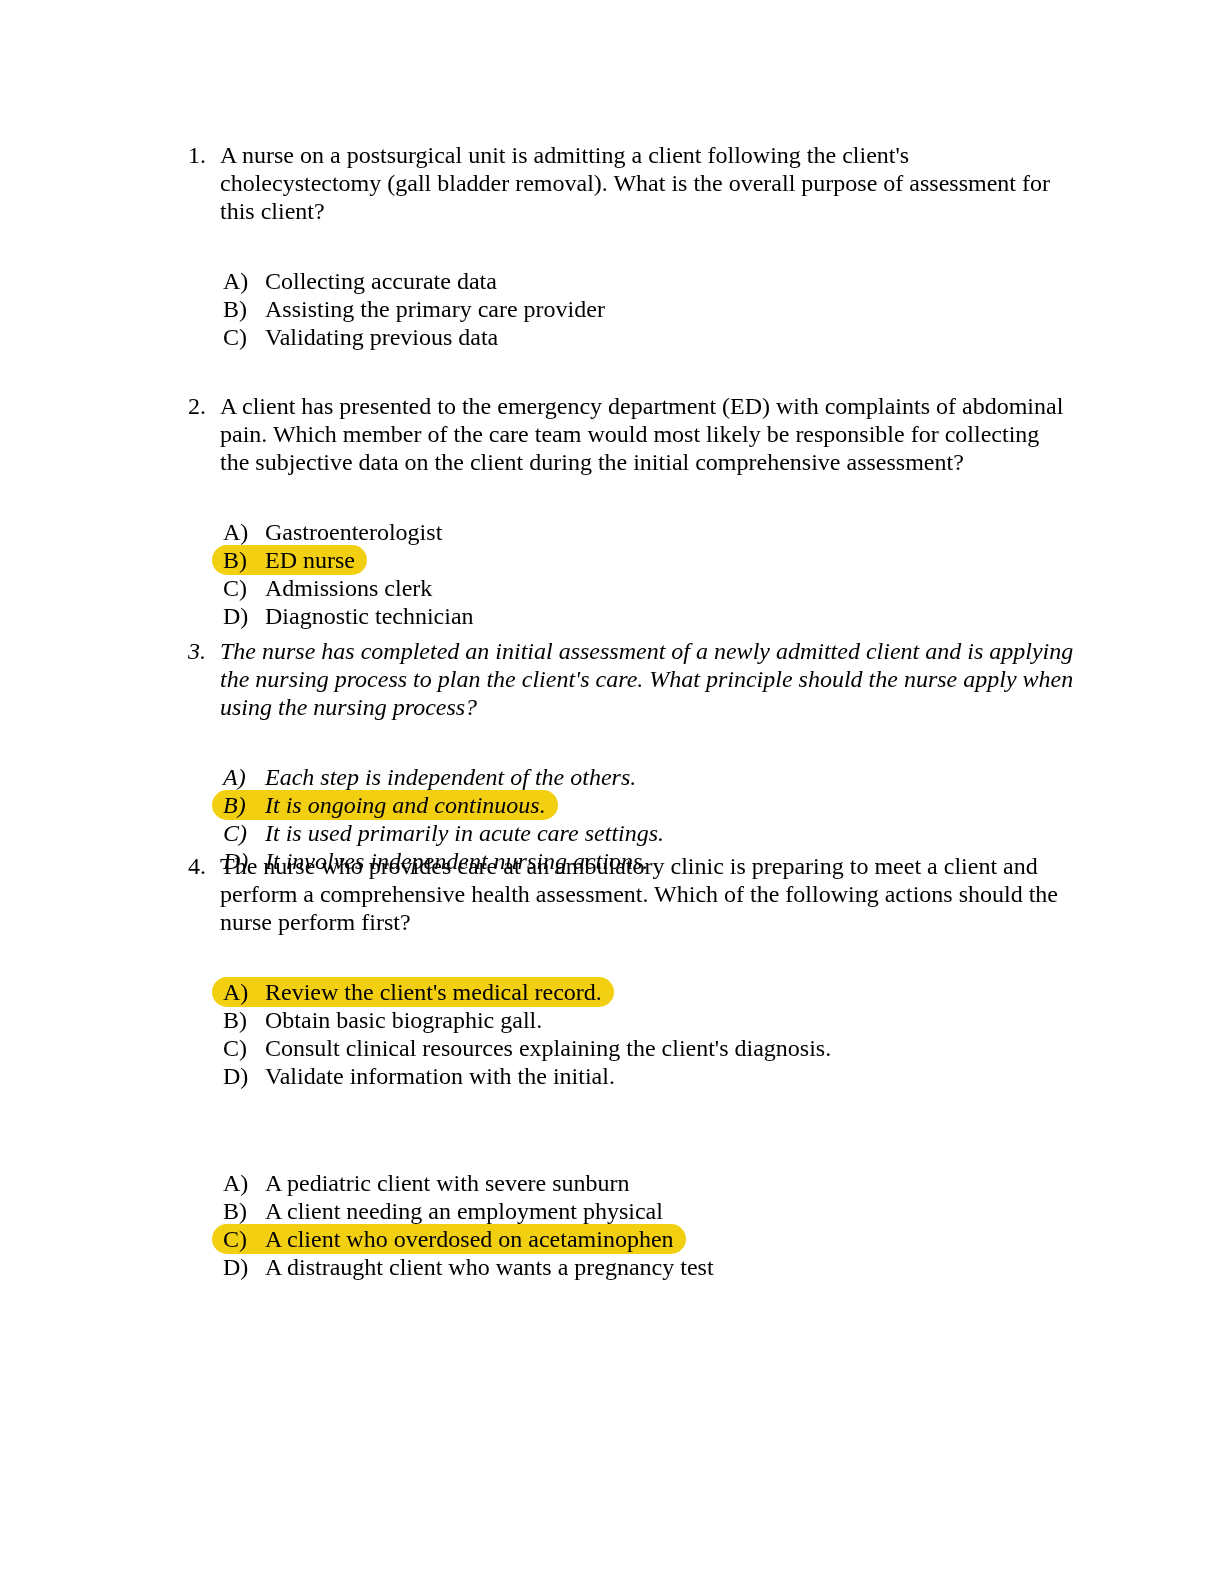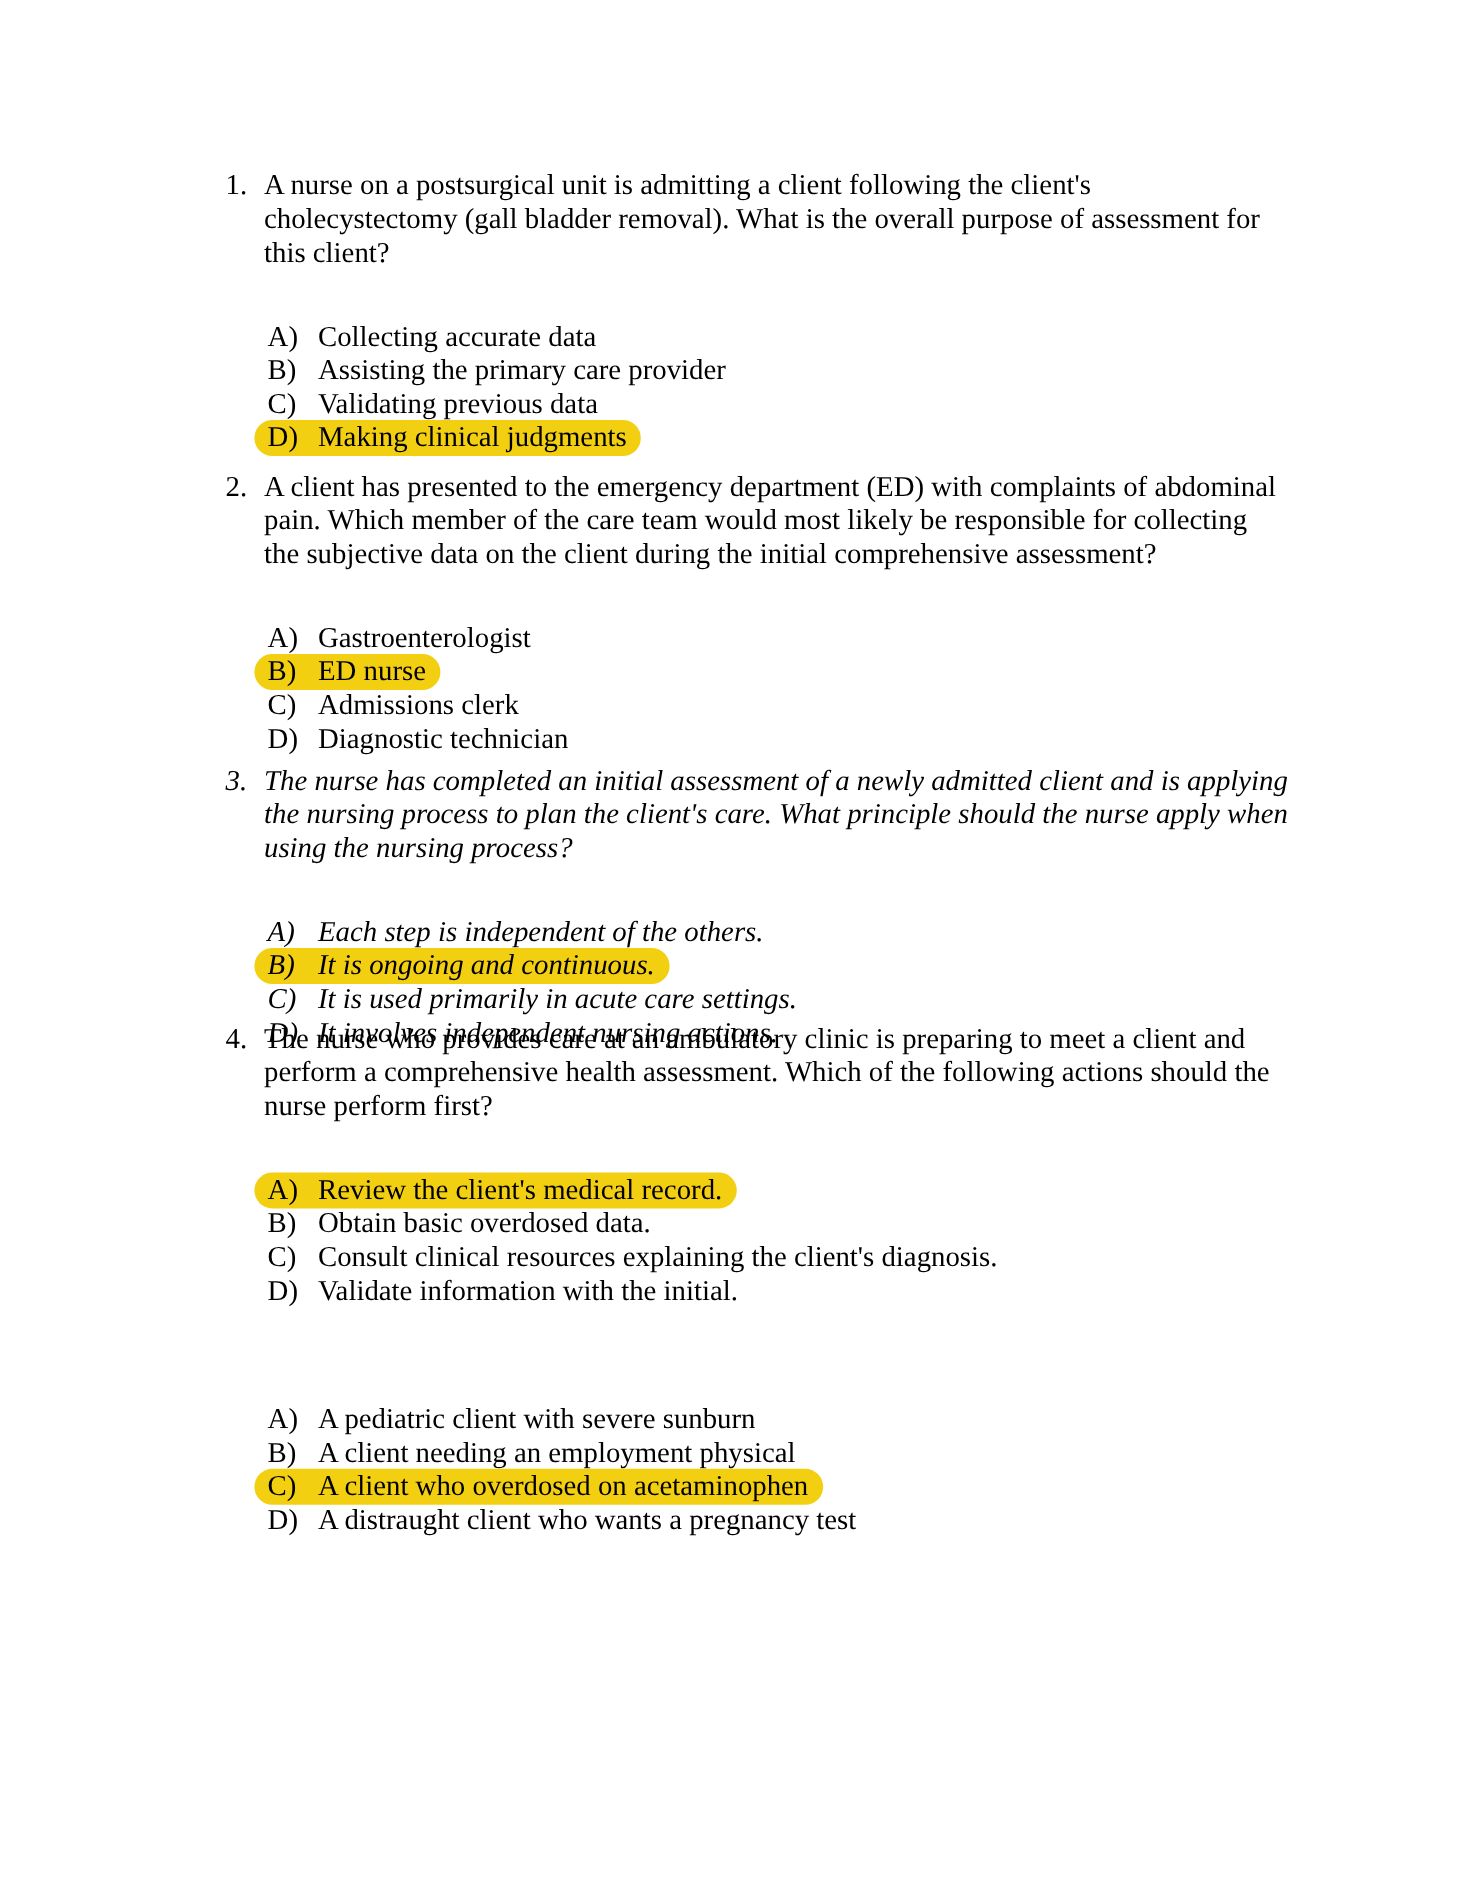--- a/index.html
+++ b/index.html
@@ -75,21 +75,20 @@
 <div class="page">
 
   <div class="question q1">
     <div class="stem"><span class="qnum">1.</span><span>A nurse on a postsurgical unit is admitting a client following the client's
 cholecystectomy (gall bladder removal). What is the overall purpose of assessment for
 this client?</span></div>
     <div class="options">
       <div class="option"><span class="optwrap"><span class="optletter">A)</span><span>Collecting accurate data</span></span></div>
       <div class="option"><span class="optwrap"><span class="optletter">B)</span><span>Assisting the primary care provider</span></span></div>
       <div class="option"><span class="optwrap"><span class="optletter">C)</span><span>Validating previous data</span></span></div>
-      <div class="option highlighted"><span class="optwrap"><span class="optletter">D)</span><span>Making clinical judgments</span></span></div>
     </div>
   </div>
 
   <div class="question q2">
     <div class="stem"><span class="qnum">2.</span><span>A client has presented to the emergency department (ED) with complaints of abdominal
 pain. Which member of the care team would most likely be responsible for collecting
 the subjective data on the client during the initial comprehensive assessment?</span></div>
     <div class="options">
       <div class="option"><span class="optwrap"><span class="optletter">A)</span><span>Gastroenterologist</span></span></div>
       <div class="option highlighted"><span class="optwrap"><span class="optletter">B)</span><span>ED nurse</span></span></div>
@@ -109,21 +108,21 @@
       <div class="option"><span class="optwrap"><span class="optletter">D)</span><span>It involves independent nursing actions.</span></span></div>
     </div>
   </div>
 
   <div class="question q4">
     <div class="stem"><span class="qnum">4.</span><span>The nurse who provides care at an ambulatory clinic is preparing to meet a client and
 perform a comprehensive health assessment. Which of the following actions should the
 nurse perform first?</span></div>
     <div class="options">
       <div class="option highlighted"><span class="optwrap"><span class="optletter">A)</span><span>Review the client's medical record.</span></span></div>
-      <div class="option"><span class="optwrap"><span class="optletter">B)</span><span>Obtain basic overdosed data.</span></span></div>
+      <div class="option"><span class="optwrap"><span class="optletter">B)</span><span>Obtain basic biographic gall.</span></span></div>
       <div class="option"><span class="optwrap"><span class="optletter">C)</span><span>Consult clinical resources explaining the client's diagnosis.</span></span></div>
       <div class="option"><span class="optwrap"><span class="optletter">D)</span><span>Validate information with the initial.</span></span></div>
     </div>
   </div>
 
   <div class="question q5">
     <div class="options">
       <div class="option"><span class="optwrap"><span class="optletter">A)</span><span>A pediatric client with severe sunburn</span></span></div>
       <div class="option"><span class="optwrap"><span class="optletter">B)</span><span>A client needing an employment physical</span></span></div>
       <div class="option highlighted"><span class="optwrap"><span class="optletter">C)</span><span>A client who overdosed on acetaminophen</span></span></div>

